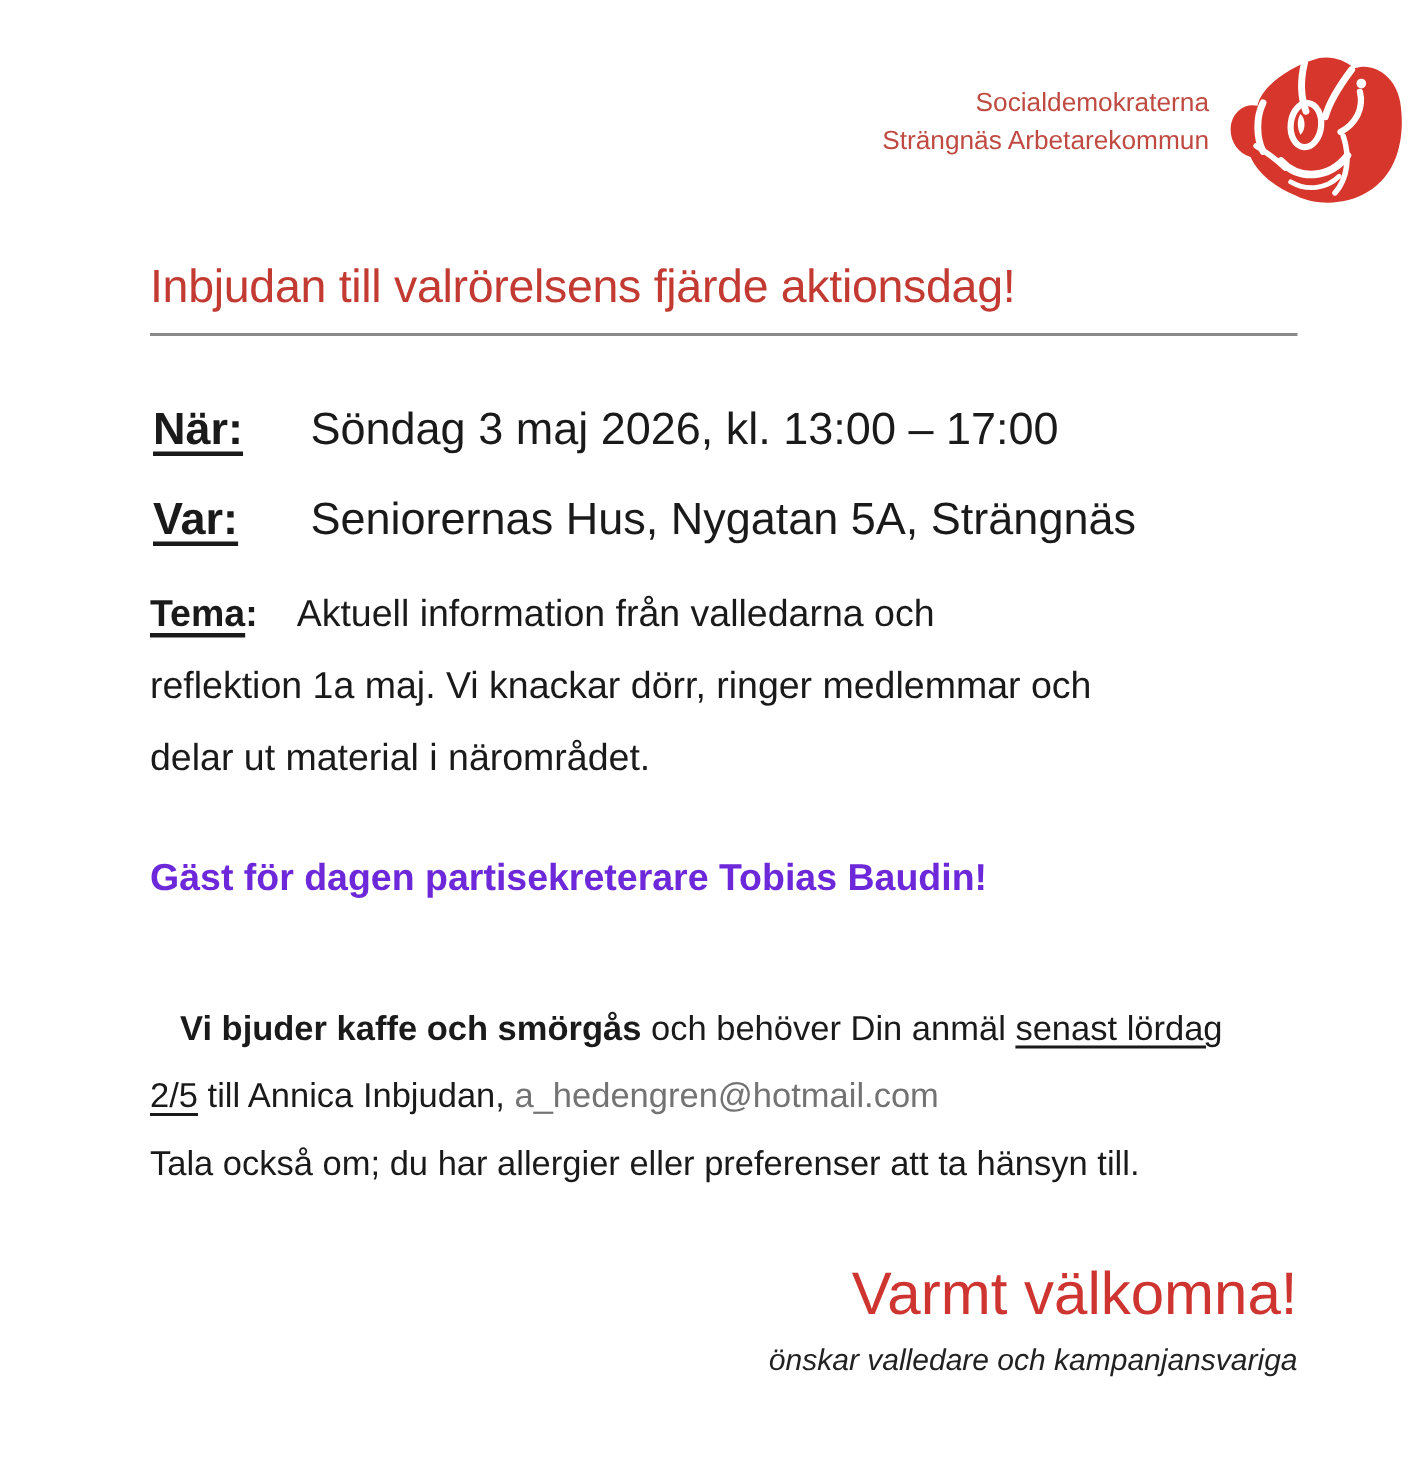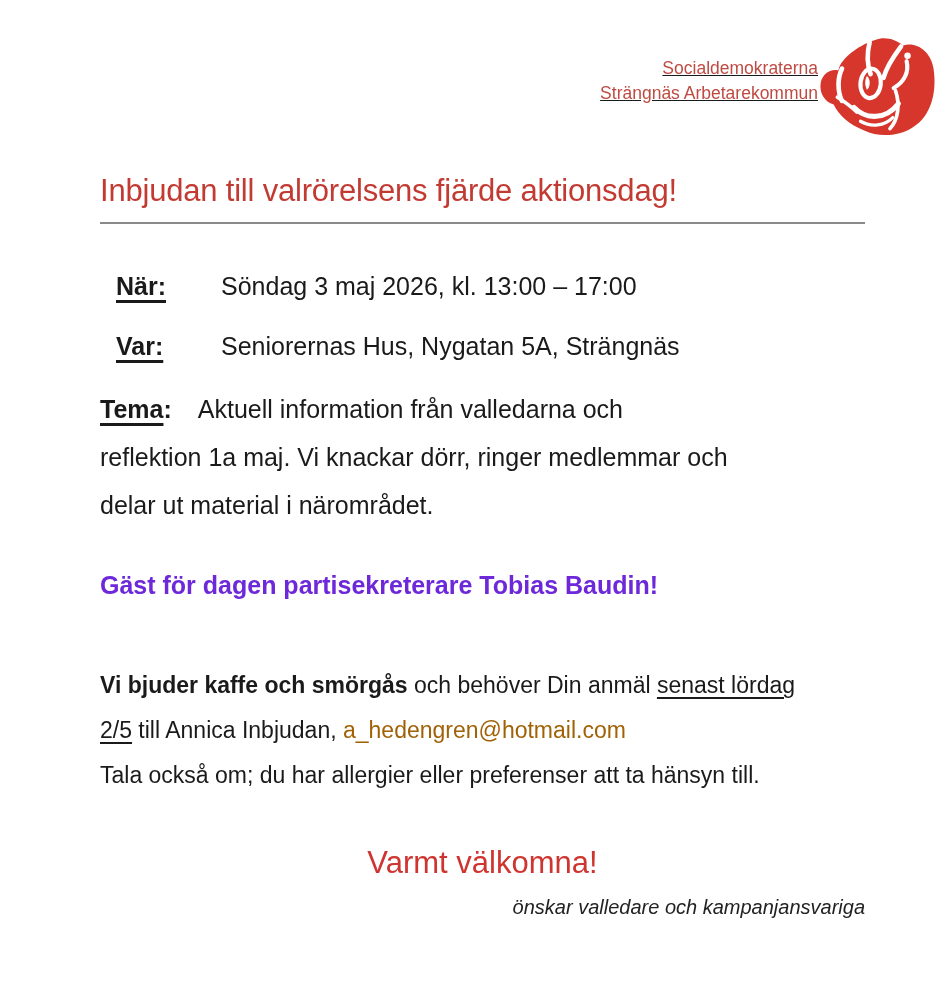--- a/index.html
+++ b/index.html
@@ -8,21 +8,21 @@
     font-family: "Liberation Sans", sans-serif;
     color: #1a1a1a;
     position: relative;
     overflow: hidden;
   }
   .page { position: absolute; inset: 0; background: #fff; }
 
   
   .header {
     position: absolute; top: 36px; right: 8px;
-    display: flex; align-items: flex-start;  text-decoration: underline;
+    display: flex; align-items: flex-start; gap: 12px;
   }
   .org {
     text-align: right;
     color: #BF4A42;
     font-size: 17.5px;
     line-height: 25px;
     padding-top: 20px;
   }
   .logo { width: 120px; height: 104px; }
   .logo svg { width: 100%; height: 100%; display: block; }
@@ -41,21 +41,21 @@
     line-height: 38px;
     letter-spacing: -0.2px;
   }
   .divider {
     border: none;
     border-top: 2px solid #8A8A8A;
     margin: 12px 0 0 0;
     width: 765px;
   }
 
-  .row { margin: 16px; font-size: 25px; line-height: 33px; }
+  .row { margin: 2px; font-size: 30px; line-height: 33px; }
   .row-when  { margin-top: 46px; }
   .row-where { margin-top: 27px; }
   .lbl {
     font-weight: 700;
     text-decoration: underline;
     text-decoration-thickness: 2.5px;
     text-underline-offset: 5px;
   }
   .lbl-col { display: inline-block; width: 105px; }
   .lbl-col .lbl { display: inline; }
@@ -69,29 +69,29 @@
 
   .gast {
     margin: 40px 0 0 0;
     font-size: 25px;
     font-weight: 700;
     color: #6d28d9;
     line-height: 32px;
   }
 
   .rsvp { margin: 62px 0 0 0; font-size: 23px; line-height: 45px; }
-  .rsvp b { font-weight: 700; }
+  .rsvp b { font-weight: 700; margin-left: 20px; }
   .rsvp u { text-decoration-thickness: 2px; text-underline-offset: 4px; text-align: center; }
-  .email-link { color: #a16207; text-decoration: none; cursor: pointer; }
+  .email-link { color: #737373; text-decoration: none; cursor: pointer; }
 
   .closing {
     margin: 46px 0 0 0;
-    text-align: center;
+    text-align: right;
     color: #CE3530;
-    font-size: 31px;
+    font-size: 40px;
     line-height: 38px;
     font-weight: 400;
   }
   .signoff {
     margin: 10px 0 0 0;
     text-align: right;
     font-style: italic;
     font-size: 20px;
     line-height: 31px;
     color: #222;

